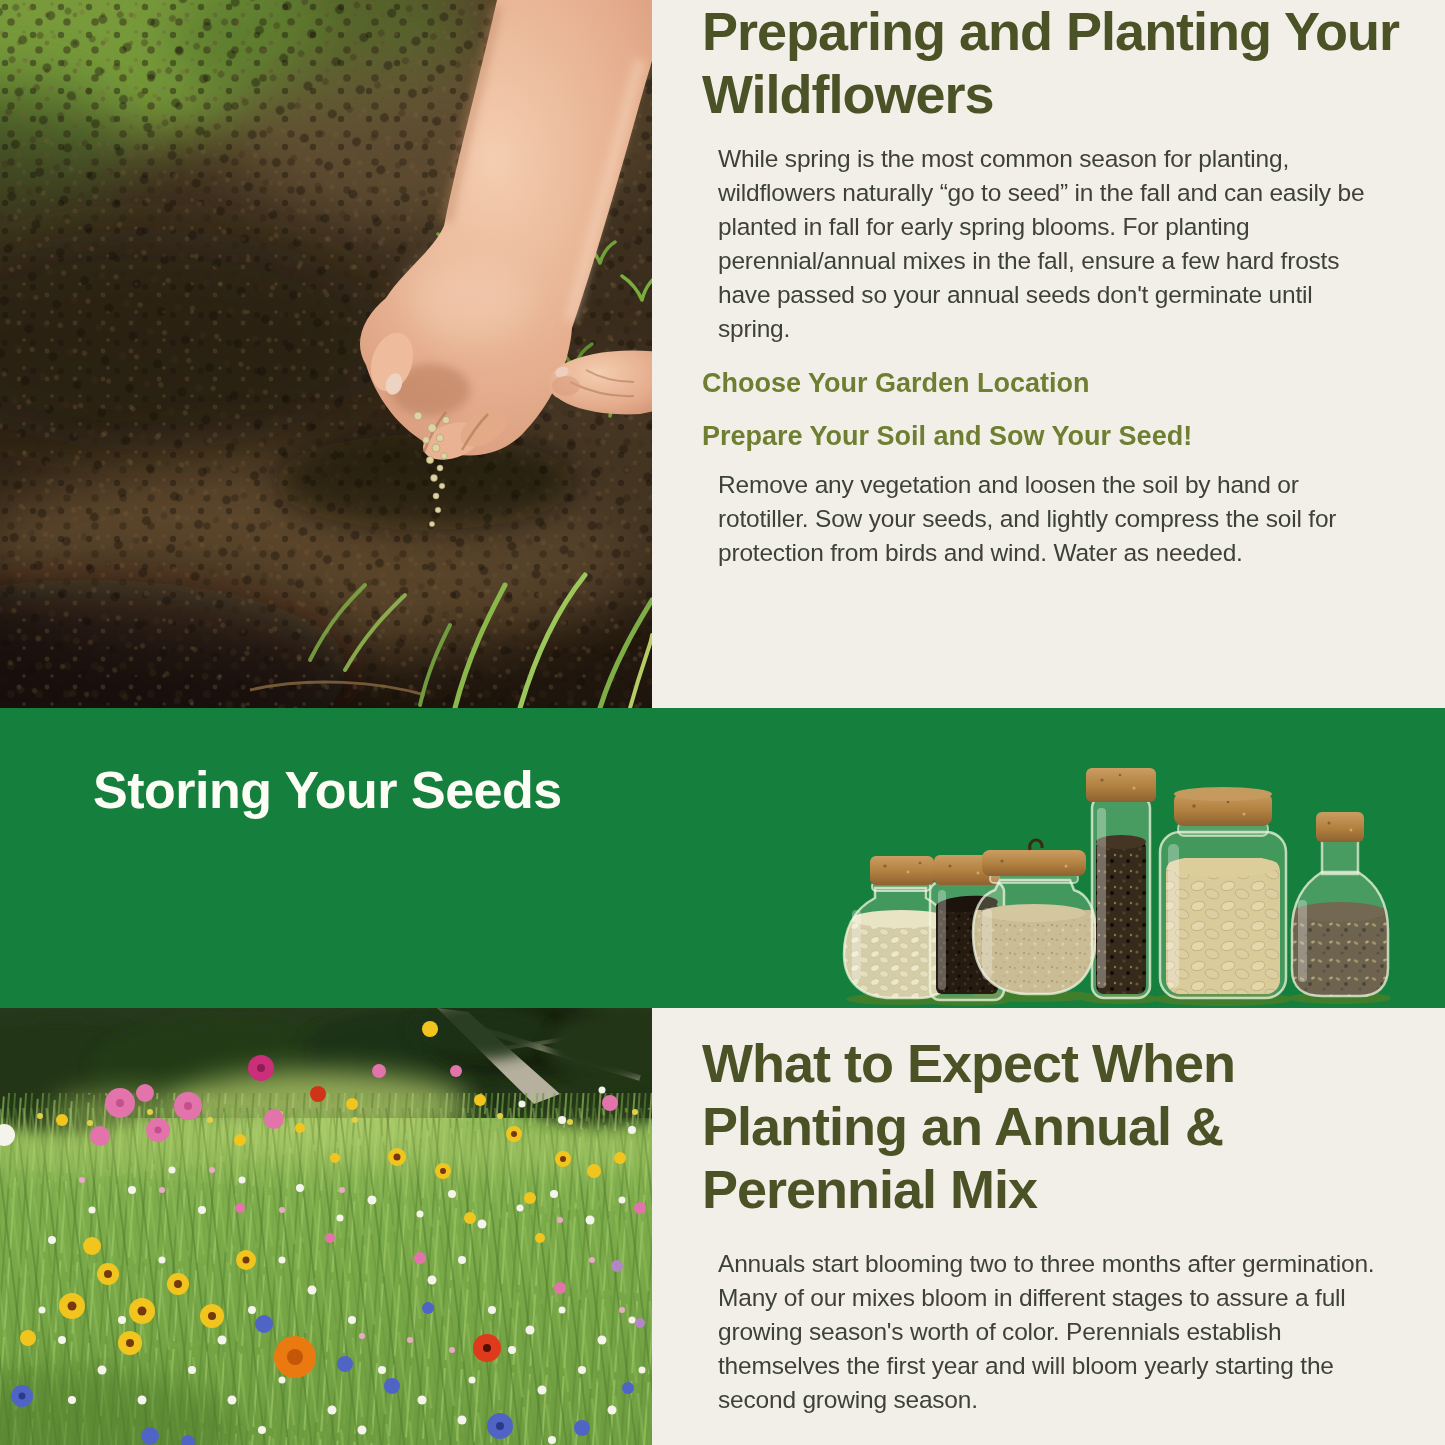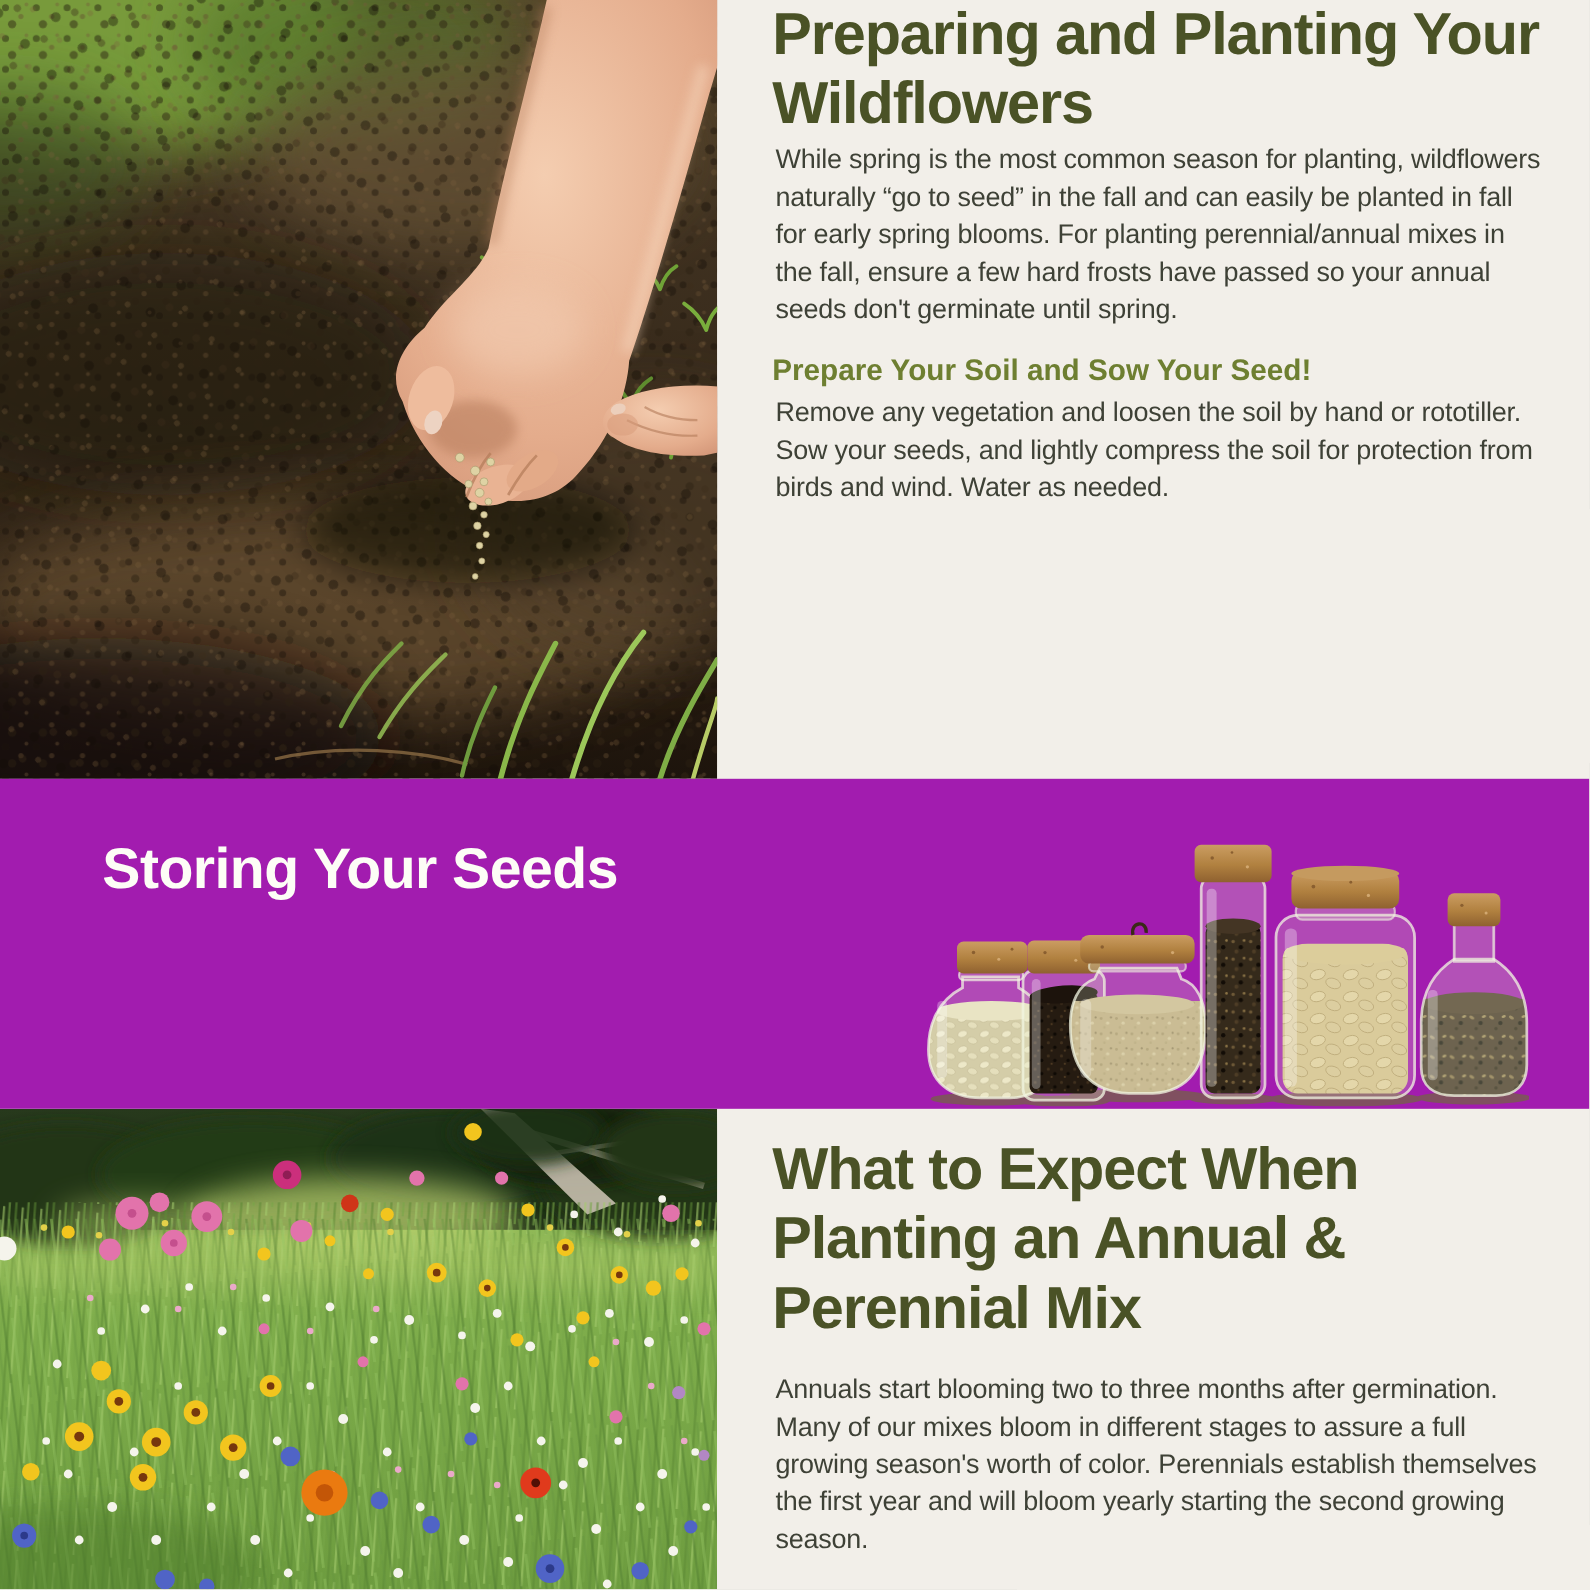--- a/index.html
+++ b/index.html
@@ -2,34 +2,34 @@
 <html><head>
 <meta charset="utf-8">
 <style>
   html,body{margin:0;padding:0;background:#e8e6e0;}
   .canvas{position:relative;width:1445px;height:1445px;overflow:hidden;
           background:#f2efe9;font-family:"Liberation Sans",sans-serif;}
   .photo{position:absolute;overflow:hidden;}
   .photo svg{display:block;}
   .tl{left:0;top:0;width:652px;height:708px;}
   .bl{left:0;top:1008px;width:652px;height:437px;}
-  .band{position:absolute;left:0;top:708px;width:1445px;height:300px;background:#a21caf;}
+  .band{position:absolute;left:0;top:708px;width:1445px;height:300px;background:#15803d;}
   .band-text{position:absolute;left:93px;top:55px;width:632px;}
   .band-text h2{margin:0;font-size:52px;line-height:54px;font-weight:bold;color:#fdfdf6;letter-spacing:-0.5px;}
   .band-text p{margin:24px 0 0;font-size:24px;line-height:37px;color:#f7f8ee;letter-spacing:-0.2px;}
   .jars{position:absolute;right:55px;top:32px;width:560px;height:266px;}
   .col{position:absolute;left:652px;width:793px;box-sizing:border-box;padding:0 40px 0 50px;}
   .col.top{top:0;height:708px;}
   .col.bottom{top:1008px;height:554px;}
   .col h1{margin:0;font-size:54px;line-height:63px;font-weight:bold;color:#4a5226;letter-spacing:-1px;}
   .col.top h1{max-width:700px;}
   .col.bottom h1{margin-top:24px;max-width:640px;}
   .sub{margin:22px 0 7px;font-size:27px;line-height:31px;font-weight:bold;color:#6e7f31;}
   .sub.first{margin-top:16px;}
-  .col p{margin:3px;font-size:24.5px;line-height:34px;color:#3e4136;max-width:727px;letter-spacing:-0.2px;}
+  .col p{margin:16px;font-size:24.5px;line-height:34px;color:#3e4136;max-width:727px;letter-spacing:-0.2px;}
   .col.bottom p{margin-top:26px;}
 </style>
 </head>
 <body>
 
 <div class="canvas">
 
   <div class="photo tl">
     <svg viewBox="0 0 652 708" width="652" height="708" preserveAspectRatio="none">
       <defs>
@@ -152,20 +152,21 @@
         <path d="M630,708 C645,655 652,642 652,635" stroke="#b8cc66" stroke-width="4"></path>
         <path d="M310,660 C330,620 350,600 365,585" stroke="#7fae46" stroke-width="4" opacity="0.85"></path>
         <path d="M345,670 C368,630 390,610 405,595" stroke="#95bf55" stroke-width="4" opacity="0.85"></path>
       </g>
     </svg>
   </div>
 
   <section class="col top">
     <h1>Preparing and Planting Your Wildflowers</h1>
     <p>While spring is the most common season for planting, wildflowers naturally “go to seed” in the fall and can easily be planted in fall for early spring blooms. For planting perennial/annual mixes in the fall, ensure a few hard frosts have passed so your annual seeds don't germinate until spring.</p>
+    <h3 class="sub">Choose Your Garden Location</h3>
     <h3 class="sub">Prepare Your Soil and Sow Your Seed!</h3>
     <p>Remove any vegetation and loosen the soil by hand or rototiller. Sow your seeds, and lightly compress the soil for protection from birds and wind. Water as needed.</p>
   </section>
 
   <section class="band">
     <div class="band-text">
       <h2>Storing Your Seeds</h2>
     </div>
     <div class="jars">
       <svg viewBox="0 0 560 266" width="560" height="266">

